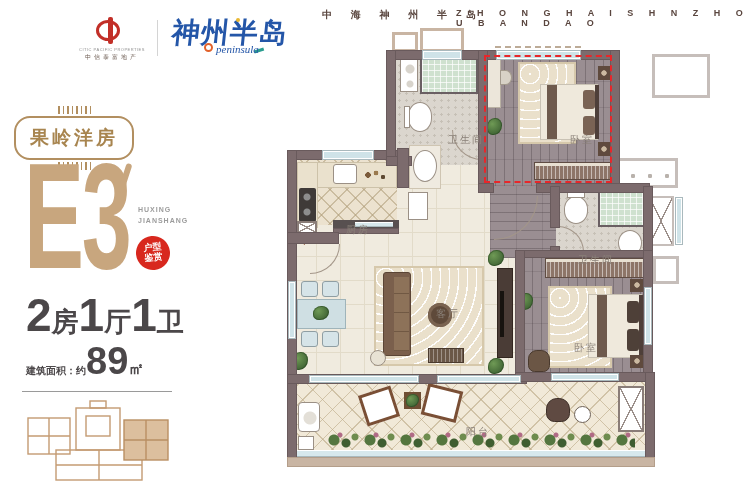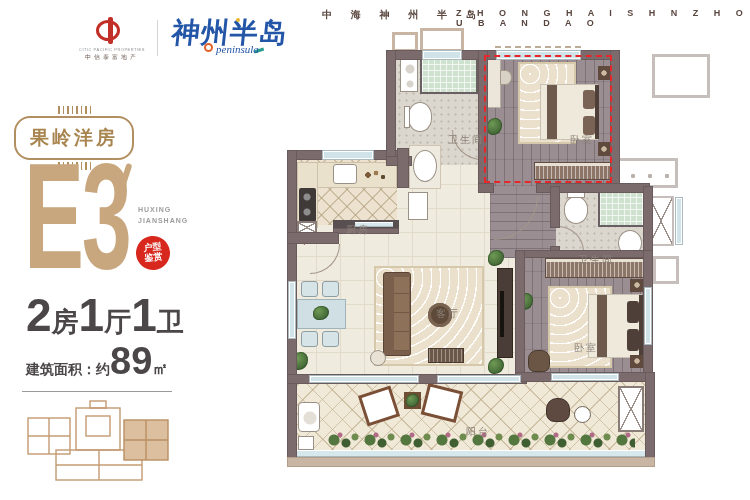--- a/index.html
+++ b/index.html
@@ -22,21 +22,21 @@
   .hatch{background:repeating-linear-gradient(90deg,#b28f60 0 1.5px,transparent 1.5px 4.5px);}
   .unitcode{font-size:150px;font-weight:bold;color:#c8a67e;line-height:.78;transform:scaleX(.6);
             transform-origin:left top;letter-spacing:-4px;}
   .tick{width:6px;height:30px;background:#c8a67e;border-radius:3px;transform:rotate(18deg);}
   .sub-en{font-size:7px;font-weight:bold;color:#9c9c9c;letter-spacing:1px;line-height:1.6;}
   .seal{width:34px;height:34px;border-radius:50%;background:#d8281e;color:#fff;display:flex;
         flex-direction:column;align-items:center;justify-content:center;font-size:9px;font-weight:bold;
         line-height:1.1;transform:rotate(-6deg);}
   .laynum{font-size:46px;font-weight:bold;color:#4b4749;}
   .layunit{font-size:27px;font-weight:bold;color:#4b4749;}
-  .areatxt{font-size:14px;font-weight:bold;color:#4b4749;}
+  .areatxt{font-size:10px;font-weight:bold;color:#4b4749;}
   .areanum{font-size:38px;font-weight:bold;color:#4b4749;line-height:1;}
   .areaunit{font-size:16px;font-weight:bold;color:#4b4749;}
   
   .wall{background:#7c6b6d;box-shadow:inset 0 0 0 1px #695a5c;}
   .wall-tan{background:#c9b5a3;box-shadow:inset 0 0 0 1px #b49e8a;}
   .window{background:#cfe3e8;border:1px solid #fff;box-shadow:0 0 0 1px #a9b9bd;}
   .tile-cream{background:#f0ebdf;background-image:linear-gradient(#e2dbc9 1px,transparent 1px),
               linear-gradient(90deg,#e2dbc9 1px,transparent 1px);background-size:24px 24px;}
   .ktile{background:#ece2cf;background-image:repeating-linear-gradient(45deg,rgba(176,158,122,.55) 0 1px,transparent 1px 12px),
          repeating-linear-gradient(-45deg,rgba(176,158,122,.55) 0 1px,transparent 1px 12px);}

